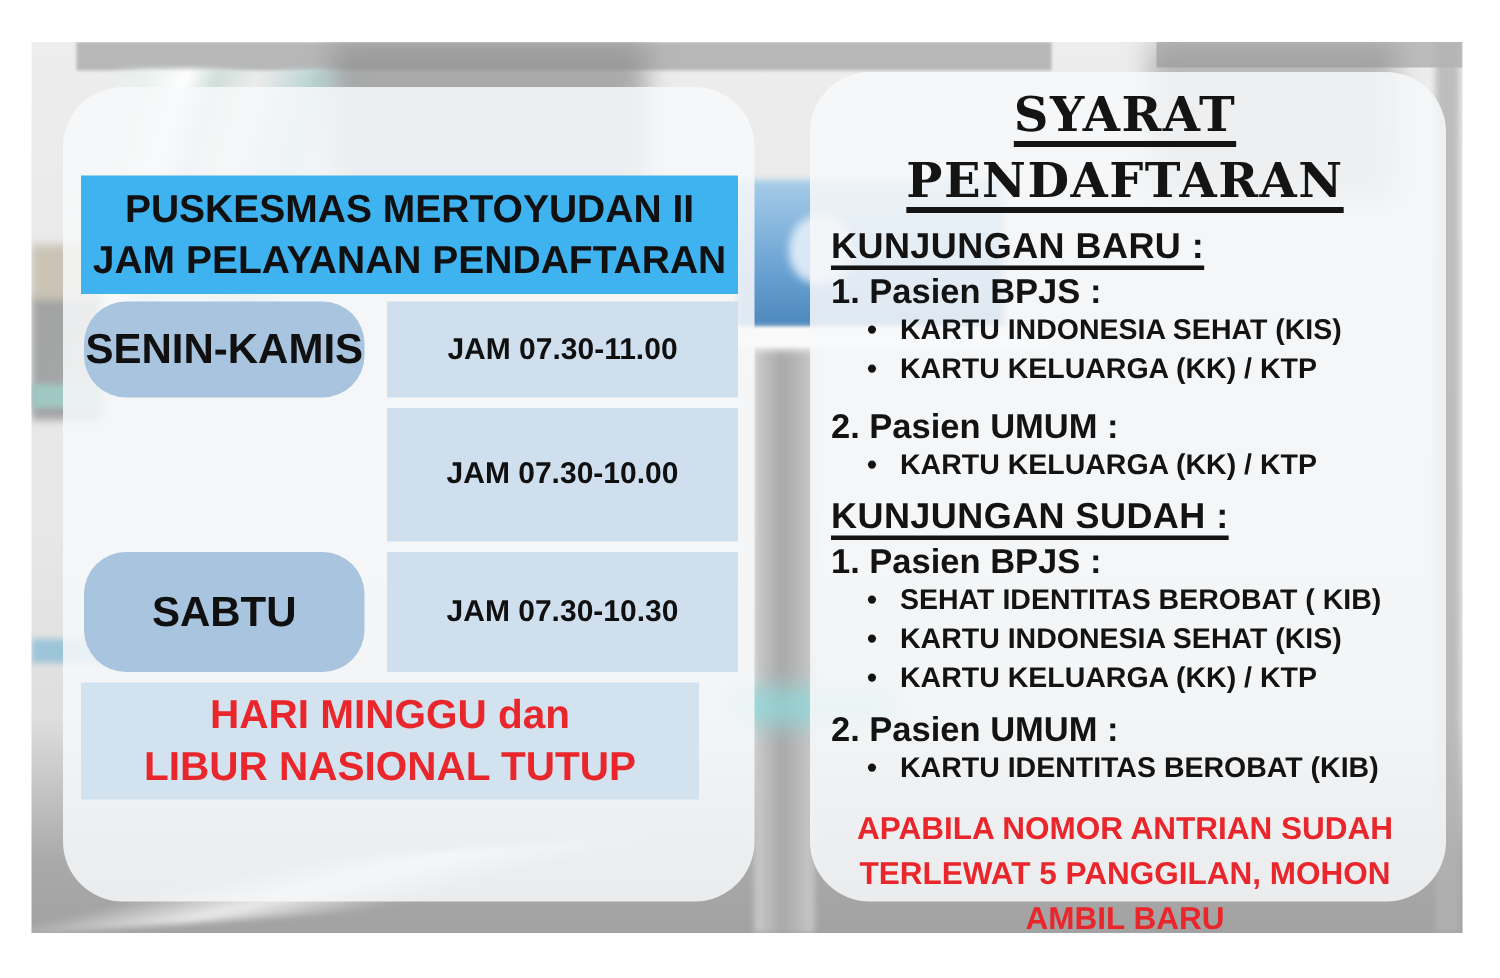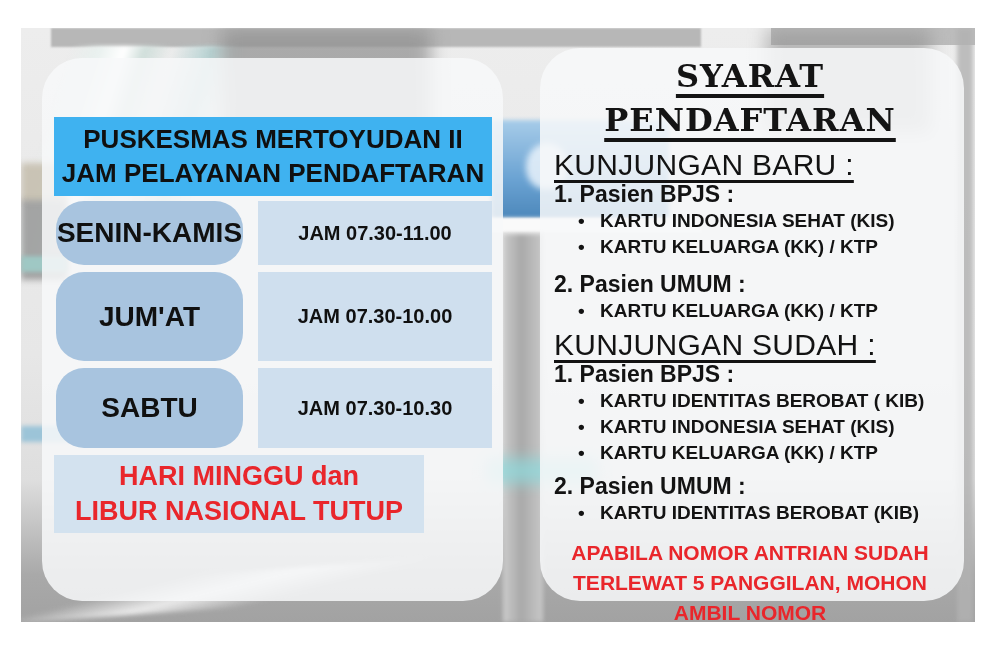--- a/index.html
+++ b/index.html
@@ -53,36 +53,36 @@
   .cell {
     position:absolute; display:flex; align-items:center; justify-content:center;
     font-weight:bold; color:#101010;
   }
   .day  { left:14px;  width:187px; background:var(--day-cell,#a8c4df);  font-size:28px;border-radius:28px; }
   .time { left:216px; width:234px; background:var(--time-cell,#cfdfee); font-size:20px; }
   .r1 { top:143px; height:64px; }
   .r2 { top:214px; height:89px; }
   .r3 { top:310px; height:80px; }
   .notice {
-    position:absolute; left:12px; top:397px; width:370px; height:78px;
+    position:absolute; left:12px; top:397px; width:412px; height:78px;
     background:var(--notice-bg,#d3e2ef); color:var(--alert-red,#e9262b);
     font-weight:bold; font-size:27px; text-align:center; line-height:1.3;
     display:flex; flex-direction:column; justify-content:center;align-items:center;
   }
 
   
   .rp-content { position:absolute; inset:0; padding:6px 18px 0 14px; }
   .rp-title {
     text-align:center; font-family:"DejaVu Serif", serif; font-weight:bold;
     font-size:32px; letter-spacing:1px; color:#141414;
     text-decoration:underline; text-decoration-thickness:4px; text-underline-offset:7px;
     line-height:44px;
   }
   .rp-heading {
-    margin-top:8px; font-size:30px; font-weight:normal; letter-spacing:.3px; line-height:30px;
+    margin-top:8px; font-size:24px; font-weight:bold; letter-spacing:.3px; line-height:30px;
     text-decoration:underline; text-decoration-thickness:3px; text-underline-offset:5px;
   }
   .rp-label { font-size:23px; font-weight:bold; line-height:28px; }
   .rp-item  { display:flex; margin-left:24px; font-size:19px; font-weight:bold; line-height:26px; }
   .rp-item .bullet { width:22px; flex:0 0 22px; }
   .mt-sm { margin-top:6px; }
   .mt-md { margin-top:10px; }
   .rp-warning { margin-top:12px; text-align:center; color:var(--alert-red,#e9262b);
                 font-weight:bold; font-size:21px; line-height:30px; }
   .rp-warning div { text-decoration-thickness:2px; text-underline-offset:4px; }
@@ -113,21 +113,20 @@
 
   <div class="panel left-panel">
     <div class="tbl-header">
       <div>PUSKESMAS MERTOYUDAN II</div>
       <div>JAM PELAYANAN PENDAFTARAN</div>
     </div>
 
     <div class="cell day r1">SENIN-KAMIS</div>
     <div class="cell time r1">JAM 07.30-11.00</div>
 
-    <div class="cell day r2">JUM'AT</div>
     <div class="cell time r2">JAM 07.30-10.00</div>
 
     <div class="cell day r3">SABTU</div>
     <div class="cell time r3">JAM 07.30-10.30</div>
 
     <div class="notice">
       <div>HARI MINGGU dan</div>
       <div>LIBUR NASIONAL TUTUP</div>
     </div>
   </div>
@@ -152,38 +151,38 @@
       <div class="rp-item">
         <span class="bullet">•</span>
         <span>KARTU KELUARGA (KK) / KTP</span>
       </div>
 
       <div class="rp-heading mt-sm">KUNJUNGAN SUDAH :</div>
 
       <div class="rp-label">1. Pasien BPJS :</div>
       <div class="rp-item">
         <span class="bullet">•</span>
-        <span>KARTU IDENTITAS BEROBAT ( KIB)</span>
+        <span>SEHAT IDENTITAS BEROBAT ( KIB)</span>
       </div>
       <div class="rp-item">
         <span class="bullet">•</span>
         <span>KARTU INDONESIA SEHAT (KIS)</span>
       </div>
       <div class="rp-item">
         <span class="bullet">•</span>
         <span>KARTU KELUARGA (KK) / KTP</span>
       </div>
 
       <div class="rp-label mt-sm">2. Pasien UMUM :</div>
       <div class="rp-item">
         <span class="bullet">•</span>
         <span>KARTU IDENTITAS BEROBAT (KIB)</span>
       </div>
 
       <div class="rp-warning">
         <div>APABILA NOMOR ANTRIAN SUDAH</div>
         <div>TERLEWAT 5 PANGGILAN, MOHON</div>
-        <div>AMBIL NOMOR</div>
+        <div>AMBIL BARU</div>
       </div>
     </div>
   </div>
 
 </div>
 
 </body></html>

